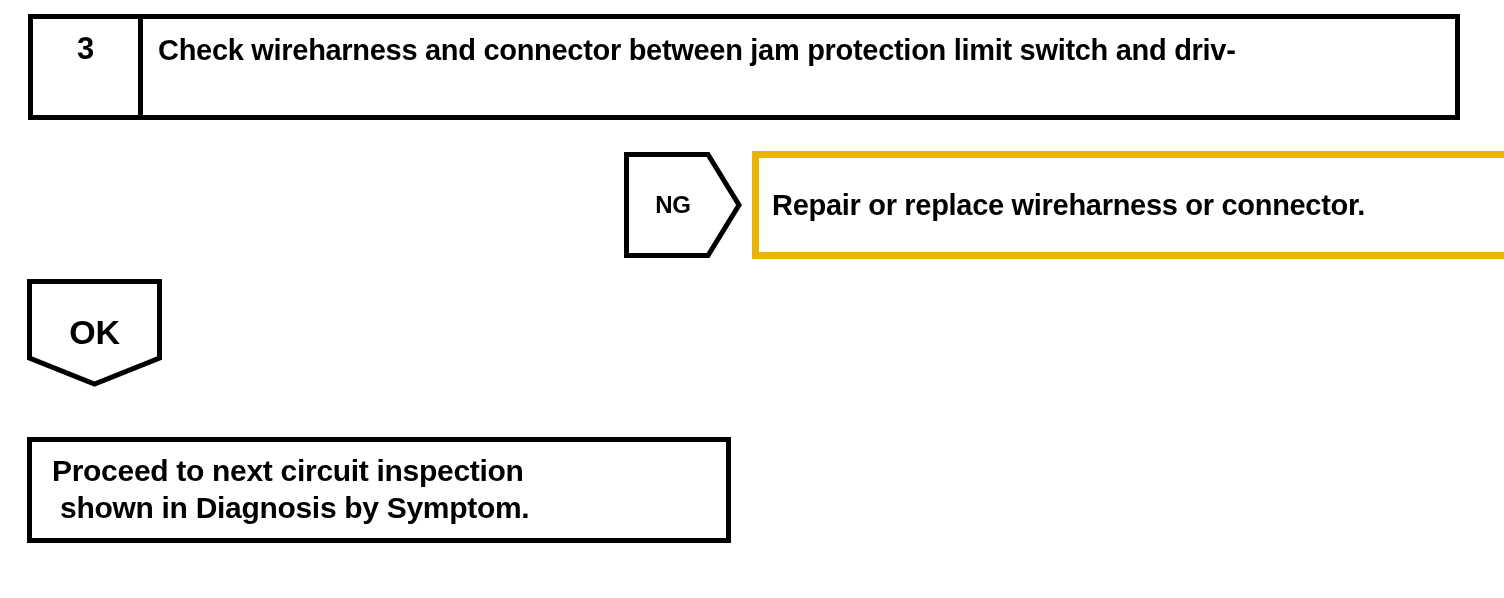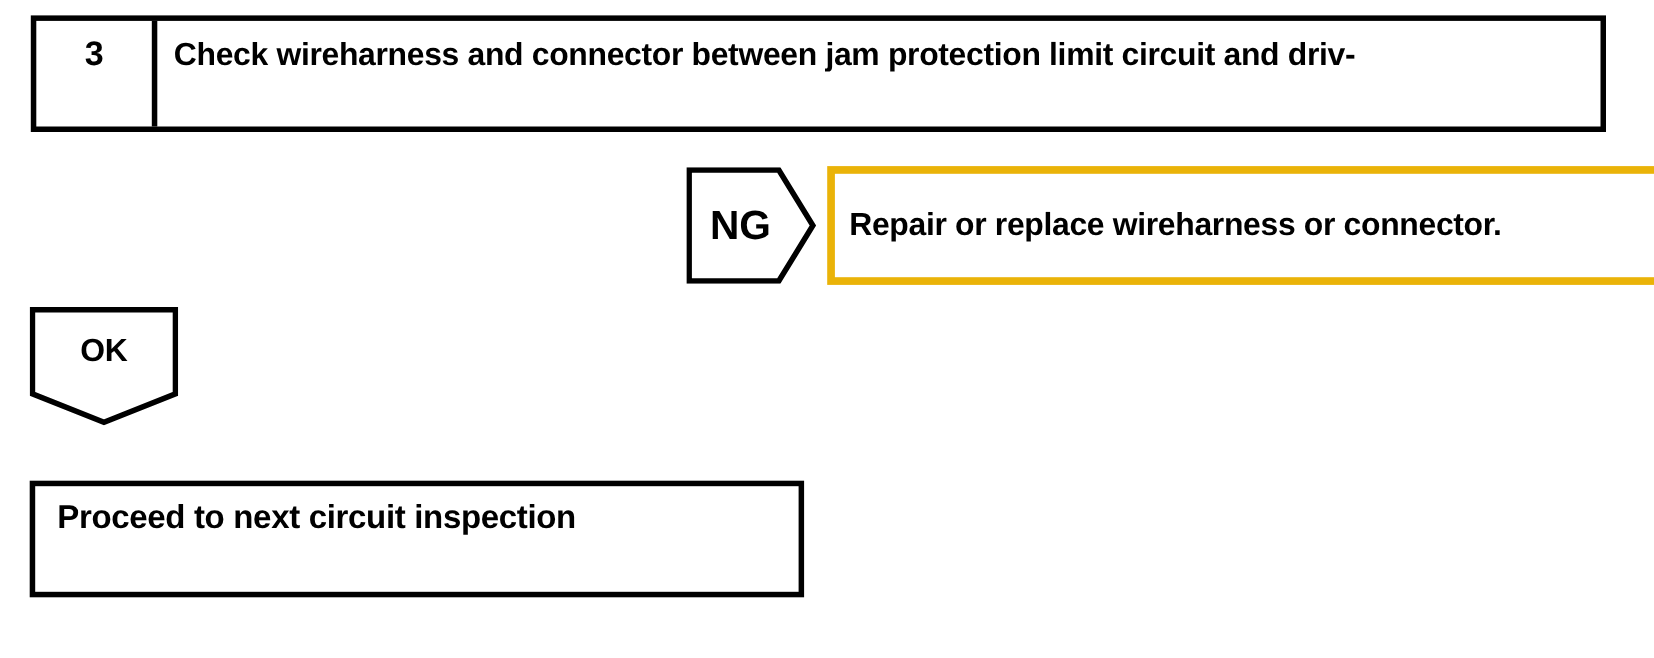--- a/index.html
+++ b/index.html
@@ -49,21 +49,21 @@
   }
   .ng-shape svg, .ok-shape svg { display: block; }
   .ng-label {
     position: absolute;
     left: 0; top: 0;
     width: 100%; height: 100%;
     display: flex;
     align-items: center;
     justify-content: center;
     padding-right: 20px;
-    font-size: 37px;
+    font-size: 24px;
   }
 
   
   .ng-box {
     left: 752px; top: 151px;
     width: 808px; height: 108px;
     border: 7px solid #eab308;
     display: flex;
     align-items: center;
     padding-left: 13px;
@@ -71,26 +71,26 @@
     background: #fff;
   }
 
   
   .ok-shape {
     left: 27px; top: 279px;
     width: 135px; height: 108px;
   }
   .ok-label {
     position: absolute;
-    left: 0; top: 0;
+    left: 0; top: 13px;
     width: 100%; height: 80px;
     display: flex;
     align-items: center;
     justify-content: center;
-    font-size: 29px;
+    font-size: 34px;
   }
 
   
   .ok-box {
     left: 27px; top: 437px;
     width: 704px; height: 106px;
     border: 5px solid #000;
     padding: 10px 0 0 20px;
     font-size: 30px;
     line-height: 37px;
@@ -101,21 +101,21 @@
 </head>
 <body>
 
 <div class="canvas">
 
   <div class="abs step-box">
     <div class="step-number-cell">
       <span>3</span>
     </div>
     <div class="step-instruction">
-      <div class="nowrap">Check wireharness and connector between jam protection limit circuit and driv-</div>
+      <div class="nowrap">Check wireharness and connector between jam protection limit switch and driv-</div>
     </div>
   </div>
 
   <div class="abs ng-shape">
     <svg width="118" height="106" viewBox="0 0 118 106">
       <polygon points="2.5,2.5 84,2.5 115,53 84,103.5 2.5,103.5" fill="#ffffff" stroke="#000000" stroke-width="5" stroke-linejoin="miter"></polygon>
     </svg>
     <span class="ng-label">NG</span>
   </div>
 
@@ -125,15 +125,16 @@
 
   <div class="abs ok-shape">
     <svg width="135" height="108" viewBox="0 0 135 108">
       <polygon points="2.5,2.5 132.5,2.5 132.5,79 67.5,105 2.5,79" fill="#ffffff" stroke="#000000" stroke-width="5" stroke-linejoin="miter"></polygon>
     </svg>
     <span class="ok-label">OK</span>
   </div>
 
   <div class="abs ok-box">
     <div class="nowrap">Proceed to next circuit inspection</div>
+    <div class="nowrap line2">shown in Diagnosis by Symptom.</div>
   </div>
 
 </div>
 
 </body></html>

